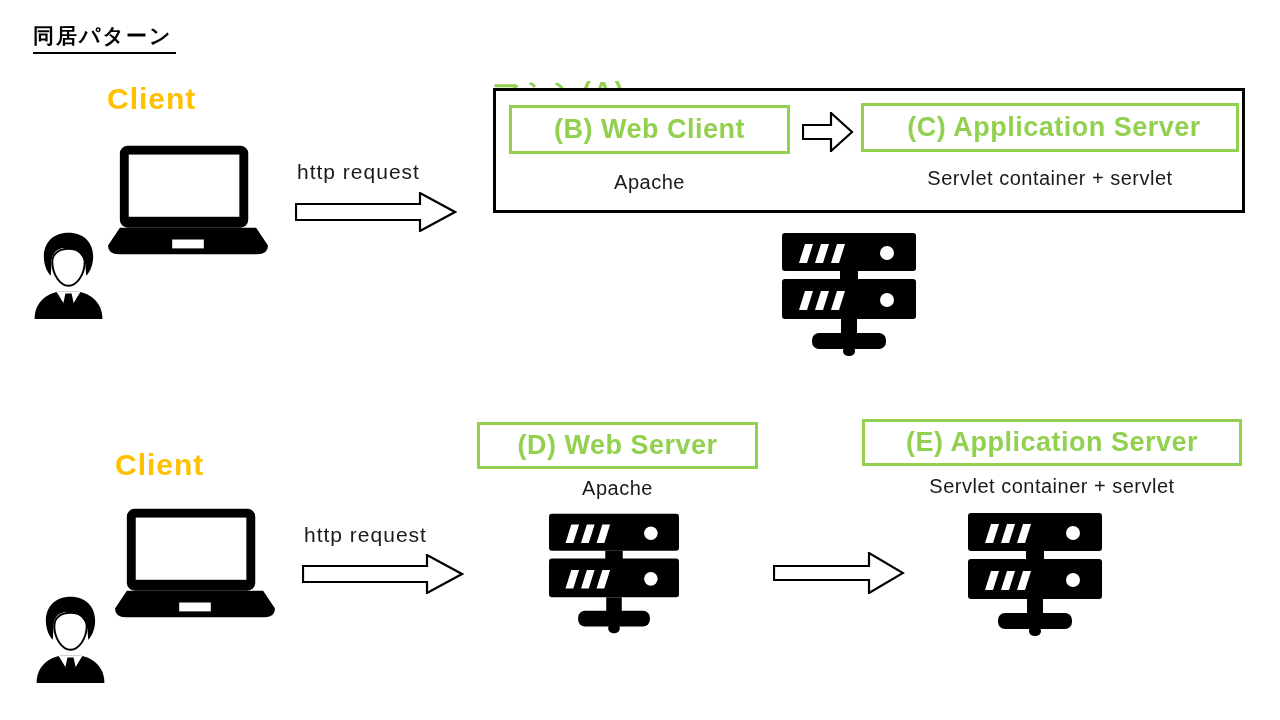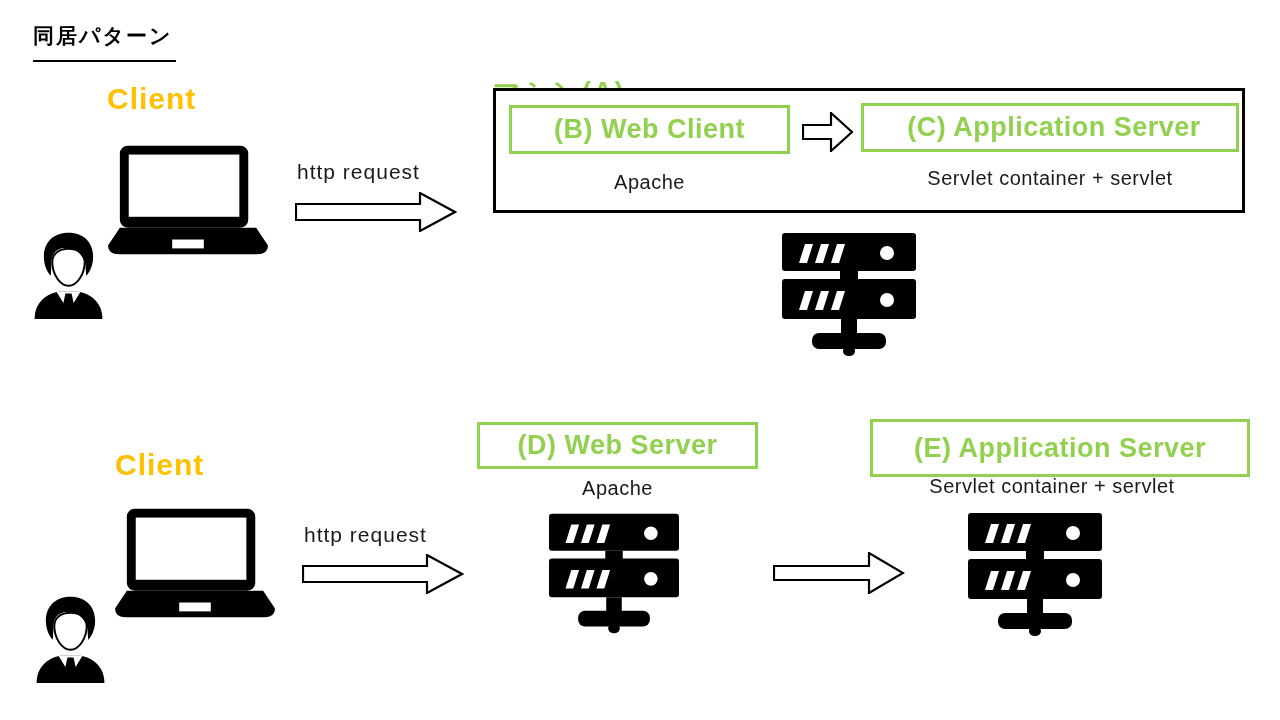--- a/index.html
+++ b/index.html
@@ -3,21 +3,21 @@
 <meta charset="utf-8">
 <style>
   html,body{margin:0;padding:0;background:#fff;}
   .canvas{
     position:relative;width:1280px;height:720px;background:#ffffff;overflow:hidden;
     font-family:"Liberation Sans","DejaVu Sans",sans-serif;color:#1a1a1a;
   }
   .abs{position:absolute;}
   .section-title{
     font-size:21px;font-weight:bold;color:#000;letter-spacing:2px;
-    border-bottom:2.5px solid #000;padding:0 4px 10px 0;white-space:nowrap;
+    border-bottom:2.5px solid #000;padding:0 4px 2px 0;white-space:nowrap;
   }
   .client-label{
     font-size:30px;font-weight:bold;color:var(--orange,#FFC000);letter-spacing:1px;white-space:nowrap;
   }
   .http-label{font-size:21px;color:#1a1a1a;letter-spacing:1px;white-space:nowrap;}
   .machine-box{border:3px solid #000;background:#fff;box-sizing:border-box;}
   .machine-label{
     font-size:27px;font-weight:bold;color:var(--green,#92D050);
     text-align:left;letter-spacing:2px;white-space:nowrap;margin-top:32px;
   }
@@ -142,21 +142,21 @@
   <div class="abs sub-label" style="left:477px;top:477px;width:281px;">Apache</div>
 
   <svg class="abs icon" style="left:549px;top:513px;width:130px;height:122px;">
       <use href="#sym-server"></use>
     </svg>
 
   <svg class="abs icon" style="left:773px;top:552px;width:132px;height:42px;">
       <use href="#sym-arrow-mid"></use>
     </svg>
 
-  <div class="abs green-box" style="left:862px;top:419px;width:380px;height:58px;margin-left:8px;">
+  <div class="abs green-box" style="left:862px;top:419px;width:380px;height:47px;">
     <span>(E) Application Server</span>
   </div>
   <div class="abs sub-label" style="left:862px;top:475px;width:380px;">Servlet container + servlet</div>
 
   <svg class="abs icon" style="left:968px;top:513px;width:134px;height:124px;">
       <use href="#sym-server"></use>
     </svg>
 
 </div>
 

